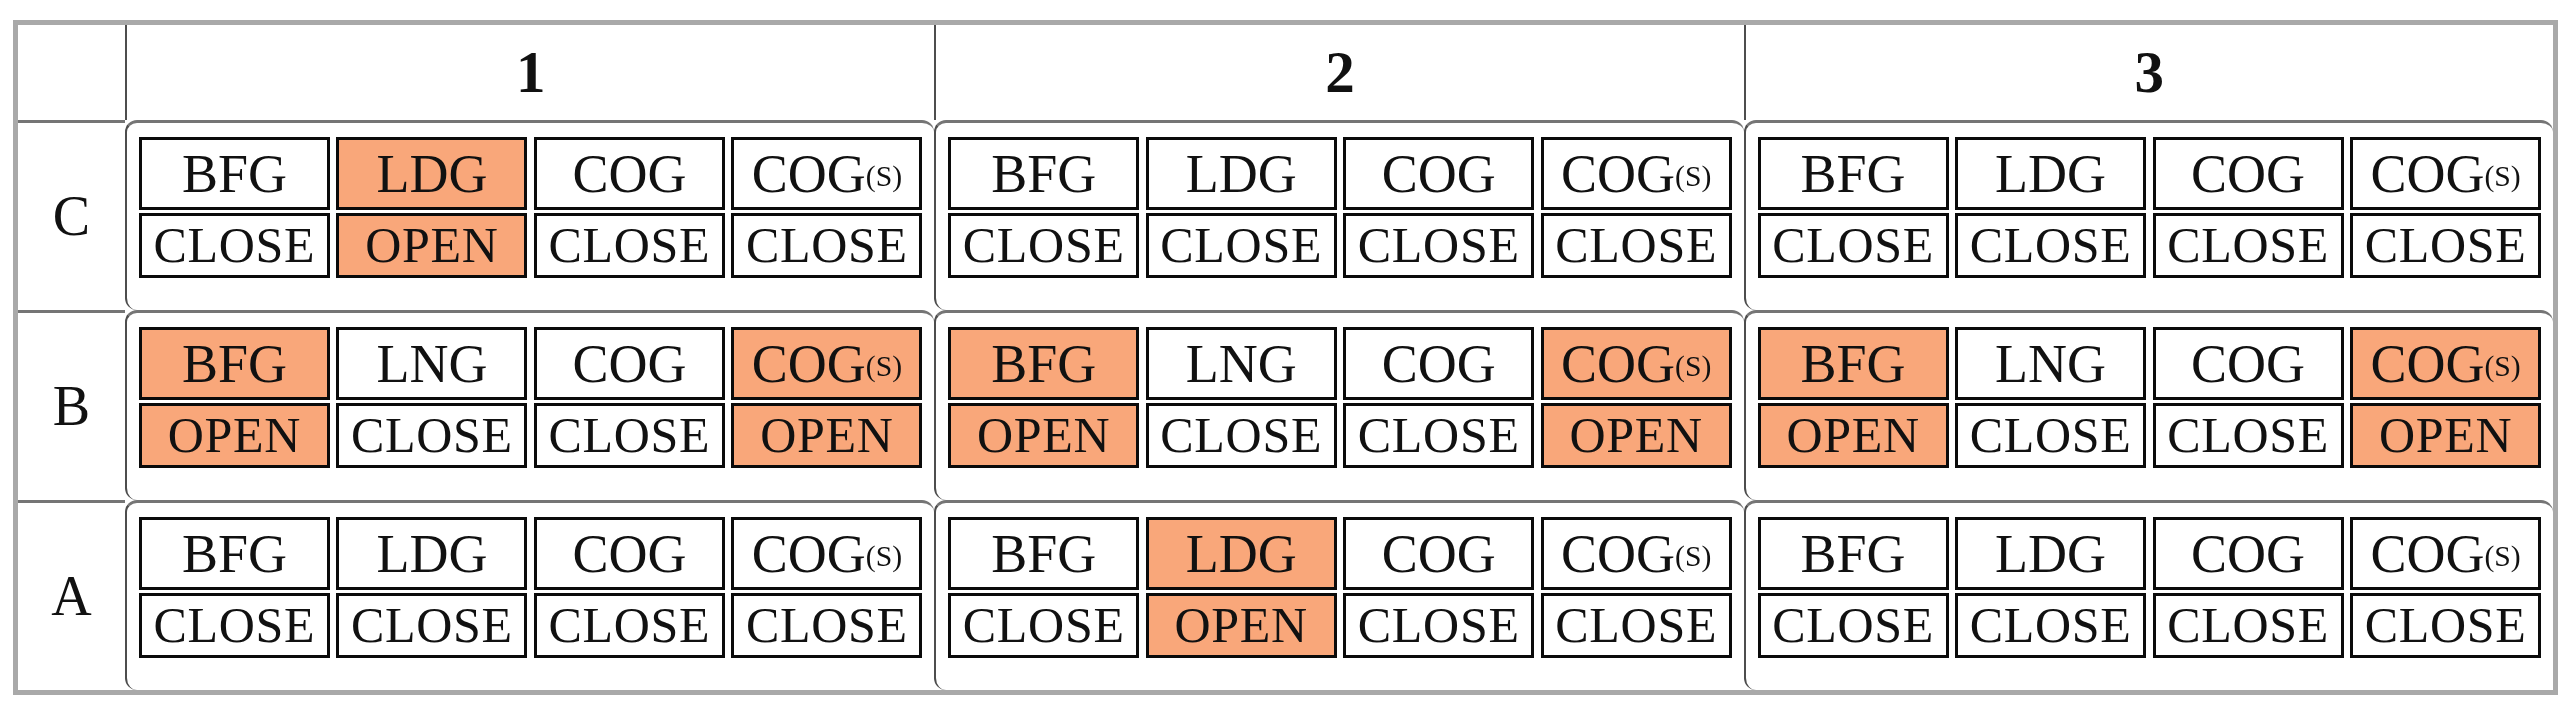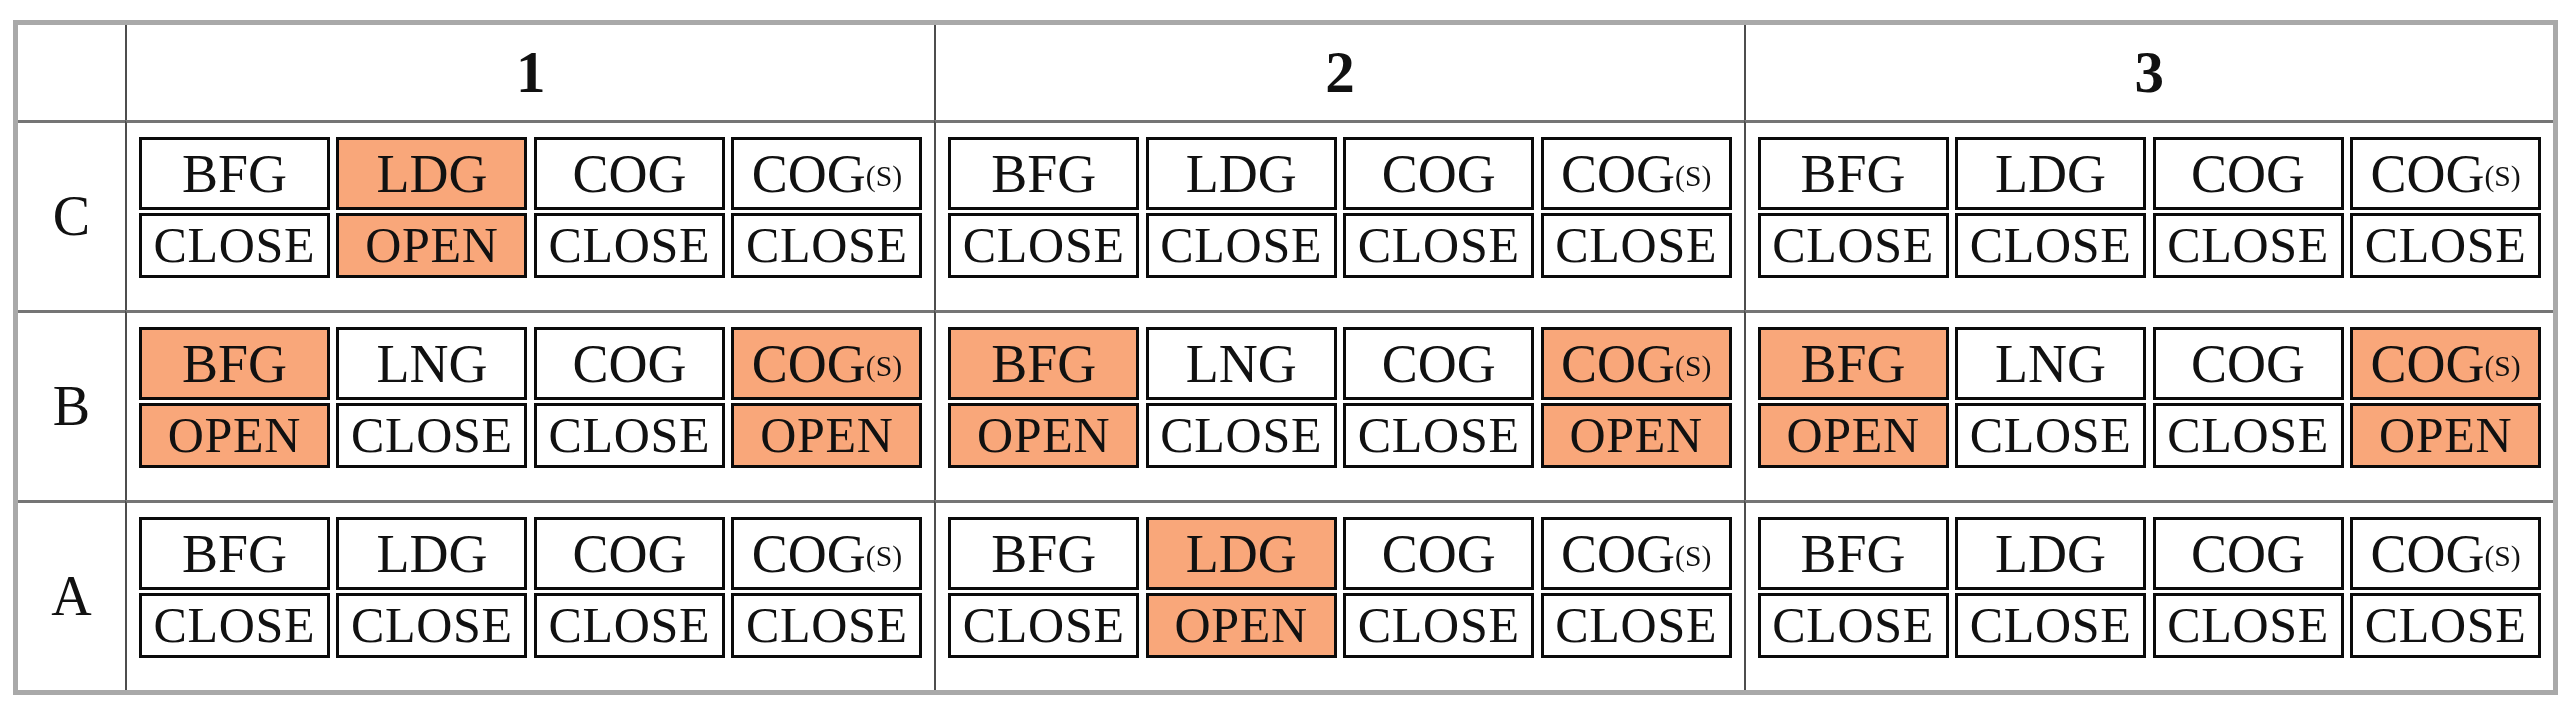--- a/index.html
+++ b/index.html
@@ -23,21 +23,21 @@
     display:grid;
     grid-template-columns:107px repeat(3,1fr);
     grid-template-rows:95px repeat(3,1fr);
     background:#FFFFFF;
   }
   .cell{box-sizing:border-box;display:flex;align-items:center;justify-content:center;}
   .vline{border-left:2px solid var(--grid-dark);}
   .hline{border-top:3.3px solid var(--row-gray);}
   .hcell{font-weight:bold;font-size:59px;}
   .rlabel{font-size:56px;}
-  .body{gap:6.5px;padding:0 9.2px 17px 9.2px;}
+  .body{gap:6.5px;padding:0 9.2px 17px 9.2px;border-radius:12px;}
   .toggle{display:flex;flex-direction:column;gap:2.6px;width:191px;flex:0 0 auto;}
   .lbox,.sbox{
     box-sizing:border-box;border:3.9px solid var(--box-border);
     display:flex;align-items:center;justify-content:center;
     background:var(--closed-fill);white-space:nowrap;
   }
   .lbox{height:73px;font-size:54px;}
   .sbox{height:65px;font-size:50px;letter-spacing:0.7px;}
   .suffix{font-size:0.55em;position:relative;top:0.08em;letter-spacing:0;}
   .toggle.open .lbox,.toggle.open .sbox{background:var(--open-fill);}

